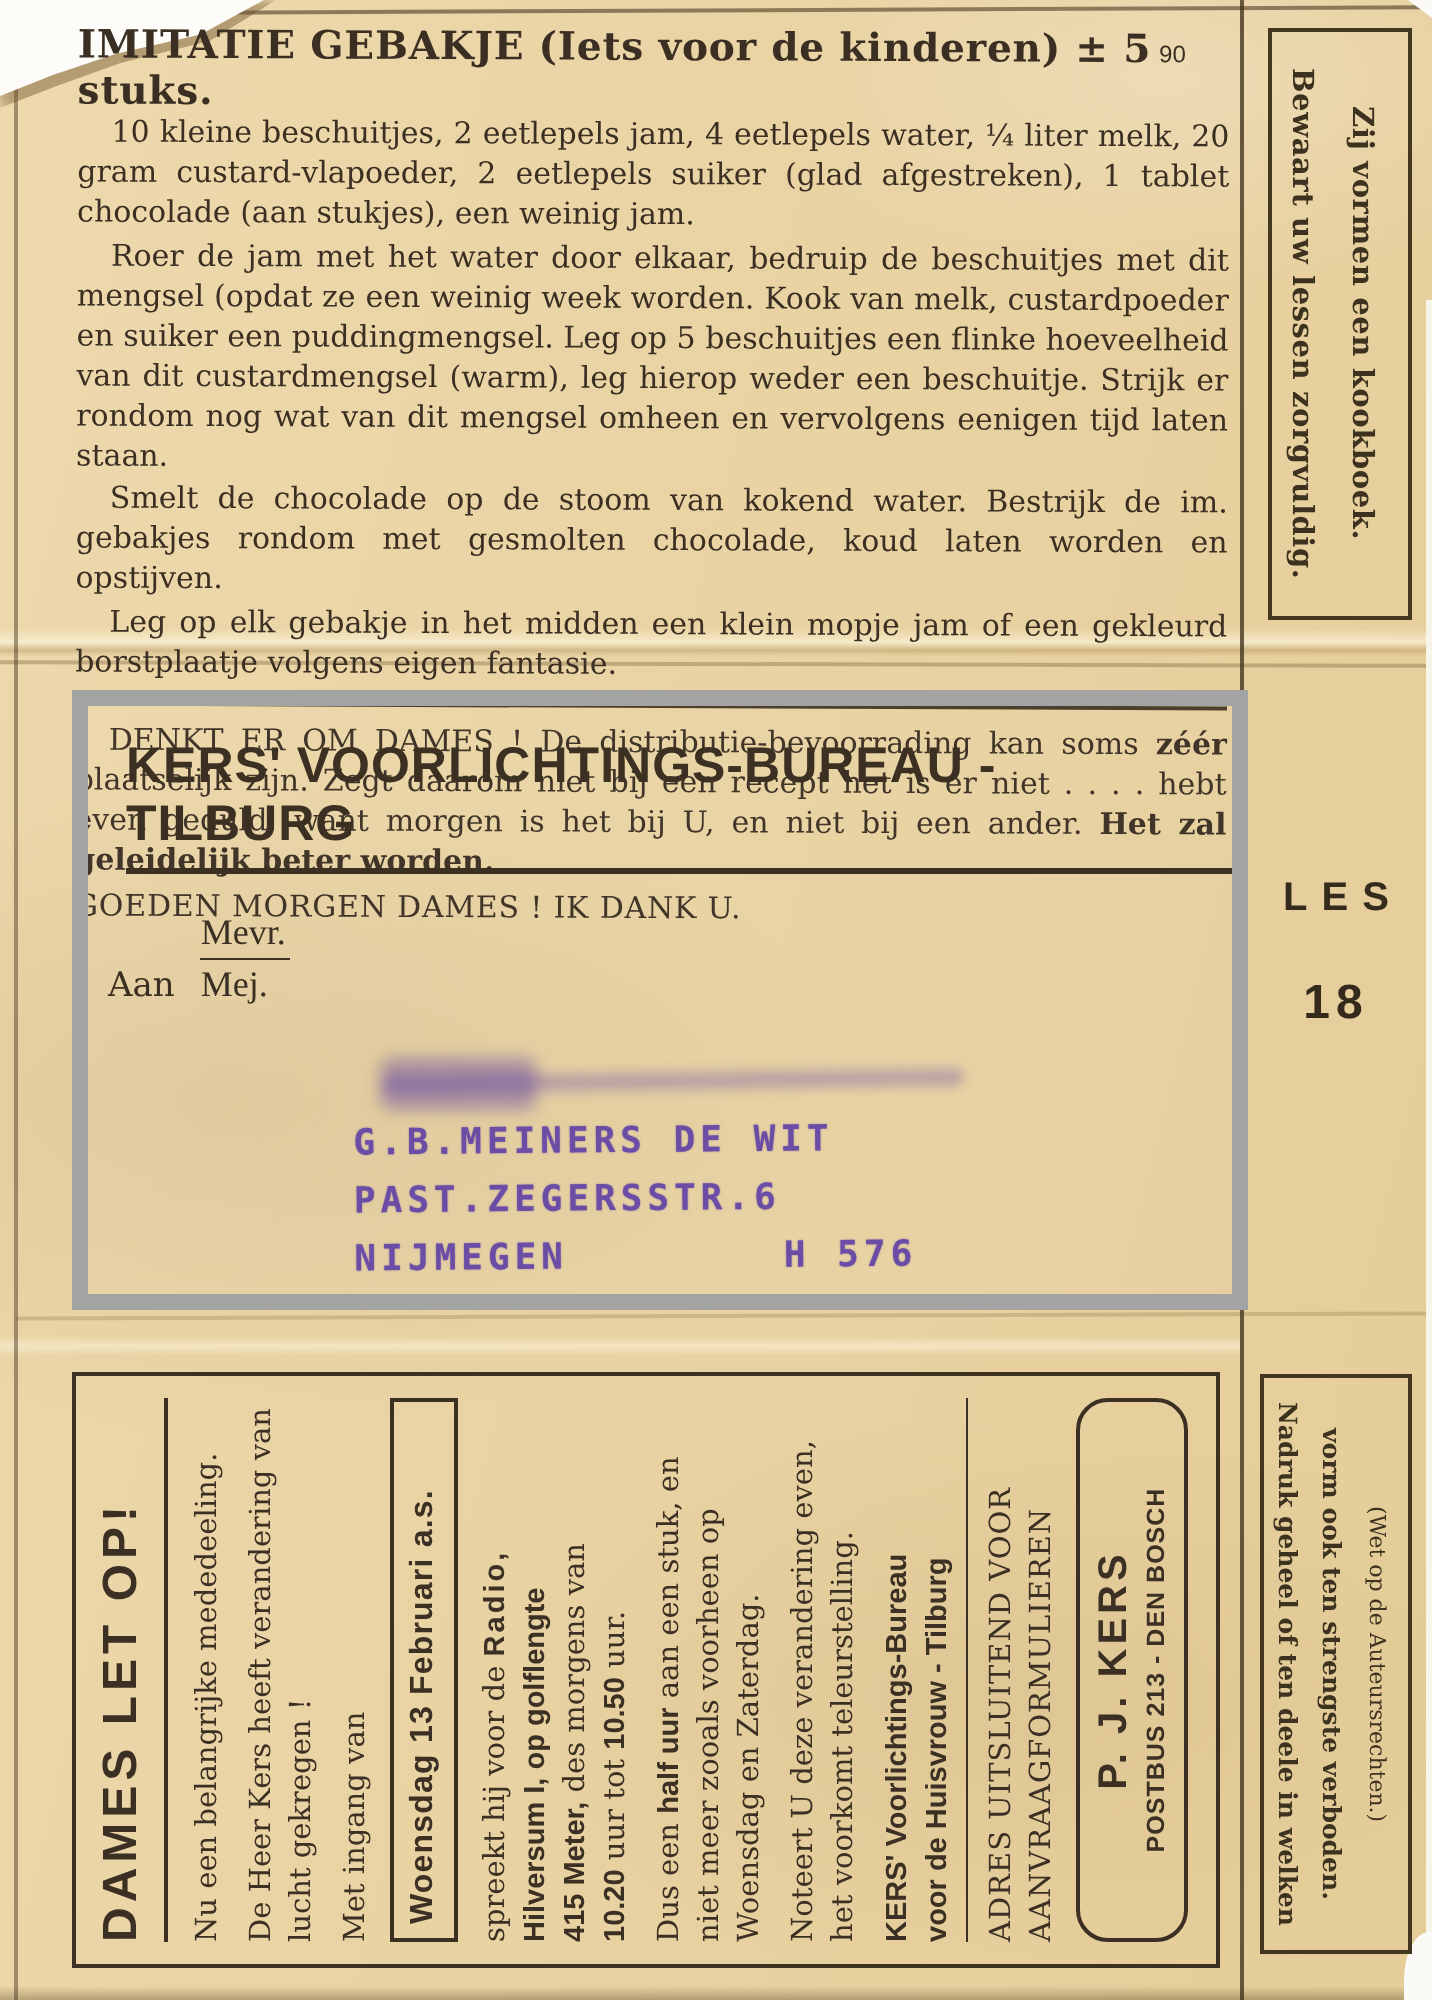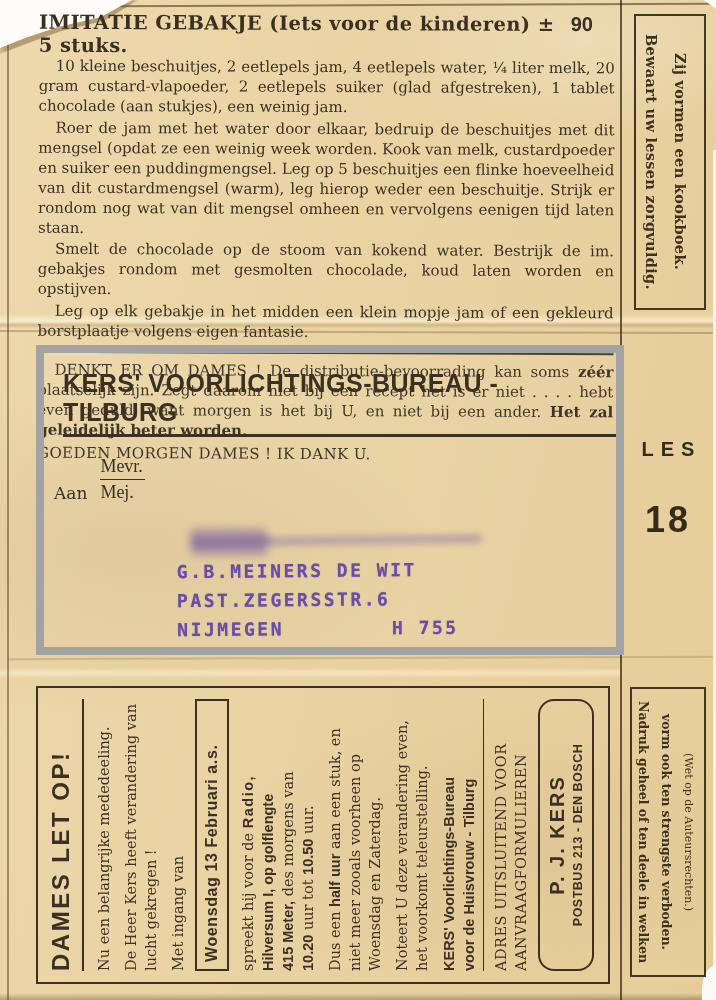--- a/index.html
+++ b/index.html
@@ -27,21 +27,21 @@
      background:linear-gradient(180deg,transparent,rgba(255,249,226,.6) 40%,rgba(150,115,60,.28) 62%,transparent 80%);}
   .crease1b{position:absolute;left:0;right:0;top:331px;height:2px;background:rgba(96,70,35,.30);transform:rotate(.15deg);}
   .crease2{position:absolute;left:8px;right:0;top:657px;height:2px;background:rgba(110,82,42,.22);transform:rotate(-.2deg);}
   .crease2b{position:absolute;left:0;right:96px;top:668px;height:10px;
      background:linear-gradient(180deg,transparent,rgba(255,248,224,.5) 50%,transparent);}
 
   
   .recipe{position:absolute;left:38px;top:12px;width:576px;transform:rotate(.25deg);}
   .recipe-head{display:flex;justify-content:space-between;align-items:baseline;}
   .recipe-title{font-size:19.5px;font-weight:bold;letter-spacing:.4px;}
-  .recipe-number{font-size:20px;font-weight:bold;margin-right:22px;font-family:"Liberation Sans",sans-serif;}
+  .recipe-number{font-size:12px;font-weight:normal;margin-right:22px;font-family:"Liberation Sans",sans-serif;}
   .recipe p{margin:0;font-size:15px;line-height:1.33;text-align:justify;text-indent:17px;}
   .recipe p.tight{margin-top:2px;}
   .rule{border:none;border-top:2px solid #473a26;margin:9px 0 8px 0;}
   .closing{text-align:right;font-size:16px;letter-spacing:.4px;margin-top:3px !important;text-indent:0 !important;padding-right:6px;}
 
   
   .card{position:absolute;left:36px;top:345px;width:572px;height:294px;border:8px solid #a3a3a3;background:rgba(255,255,255,.03);}
   .bureau{position:absolute;left:19px;top:16px;font-family:"Liberation Sans",sans-serif;font-weight:bold;
       font-size:25px;letter-spacing:.5px;color:#3b3022;border-bottom:3px solid #3b3022;padding-bottom:7px;padding-right:8px;}
   .frank-box{position:absolute;right:11px;top:6px;width:84px;height:80px;border:2px solid #463a28;
@@ -57,21 +57,21 @@
   .stamp-gap{width:108px;}
   .smudge1{position:absolute;left:148px;top:183px;width:290px;height:9px;background:rgba(107,77,166,.35);filter:blur(3px);border-radius:4px;transform:rotate(-.8deg);}
   .smudge2{position:absolute;left:146px;top:176px;width:78px;height:26px;background:rgba(97,66,160,.45);filter:blur(4px);border-radius:6px;}
 
   
   .keep-box{position:absolute;left:634px;top:14px;width:72px;height:296px;border:2px solid #43371f;box-sizing:border-box;
       writing-mode:vertical-lr;text-align:center;font-size:14.5px;font-weight:bold;line-height:2.05;
       padding:8px 0;letter-spacing:.3px;color:#3d321f;}
   .les{position:absolute;left:621px;width:94px;text-align:center;font-family:"Liberation Sans",sans-serif;font-weight:bold;color:#352b1d;}
   .les-word{top:438px;font-size:20px;letter-spacing:7px;text-indent:7px;}
-  .les-num{top:488px;font-size:36px;letter-spacing:3px;margin-top:11px;}
+  .les-num{top:488px;font-size:24px;letter-spacing:3px;}
   .copy-box{position:absolute;left:630px;top:687px;width:76px;height:290px;border:2px solid #43371f;box-sizing:border-box;
       writing-mode:vertical-lr;text-align:center;font-size:12.5px;font-weight:bold;line-height:1.78;
       padding:6px 0;color:#3d321f;}
   .copy-box .small{font-size:11px;font-weight:normal;}
 
   
   .announce{position:absolute;left:36px;top:686px;width:574px;height:298px;border:2px solid #3c3123;box-sizing:border-box;}
   .rot{position:absolute;left:50%;top:50%;width:272px;height:552px;
       transform:translate(-50%,-50%) rotate(-90deg);color:#3b3023;}
   .rot .a-h1{font-family:"Liberation Sans",sans-serif;font-weight:bold;font-size:24px;letter-spacing:2.5px;
@@ -130,21 +130,21 @@
     </span>
   </div>
   <div class="smudge1"></div>
   <div class="smudge2"></div>
   <div class="stamp">
     <div>G.B.MEINERS DE WIT</div>
     <div>PAST.ZEGERSSTR.6</div>
     <div class="stamp-row">
       <span>NIJMEGEN</span>
       <span class="stamp-gap"></span>
-      <span>H 755</span>
+      <span>H 576</span>
     </div>
   </div>
 </div>
 
 <div class="keep-box">
   <span>Bewaart uw lessen zorgvuldig.</span><br>
   <span>Zij vormen een kookboek.</span>
 </div>
 <div class="les les-word">LES</div>
 <div class="les les-num">18</div>

